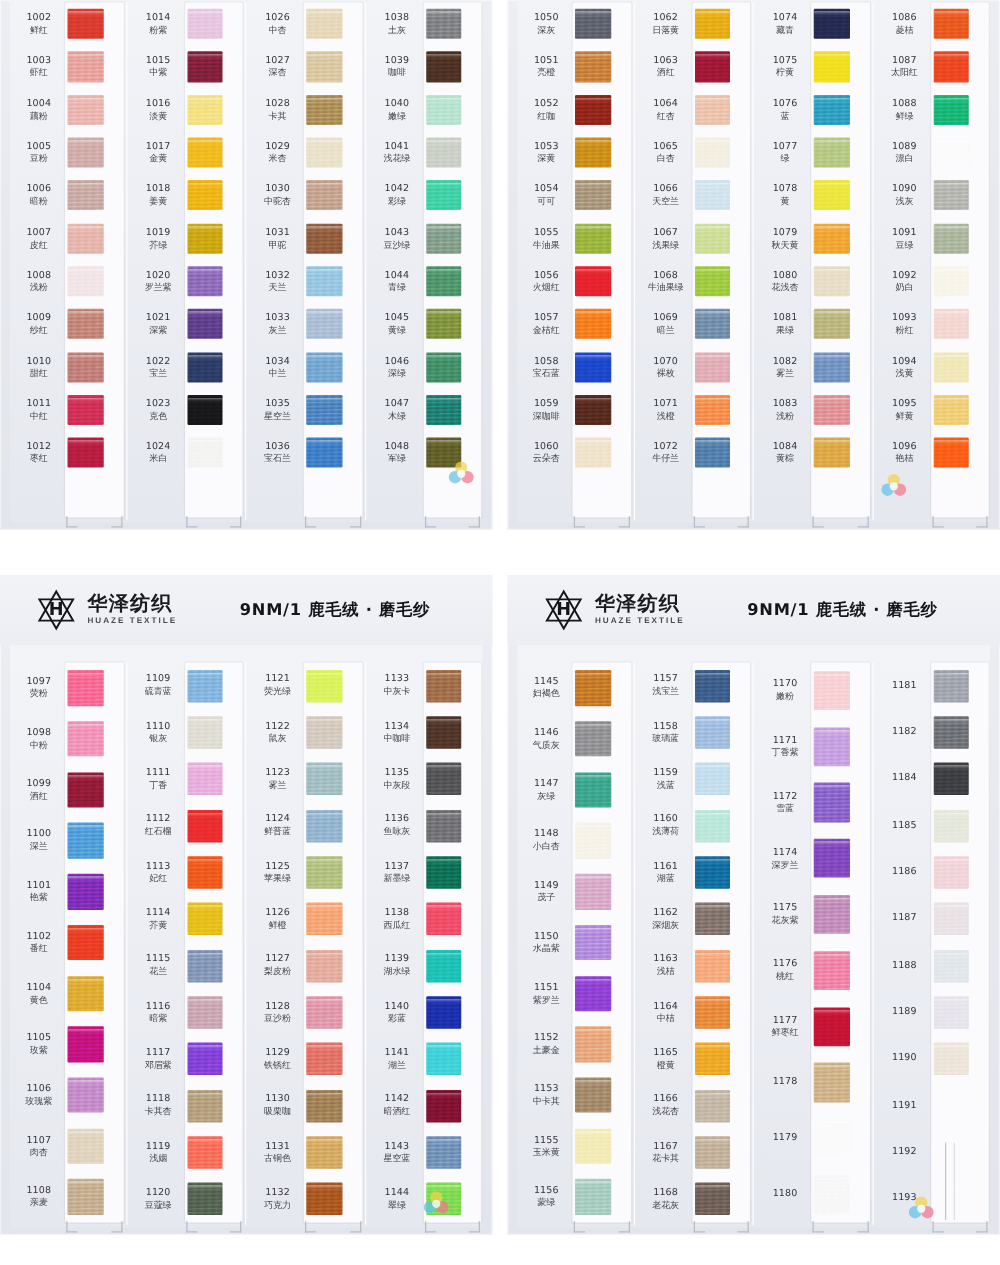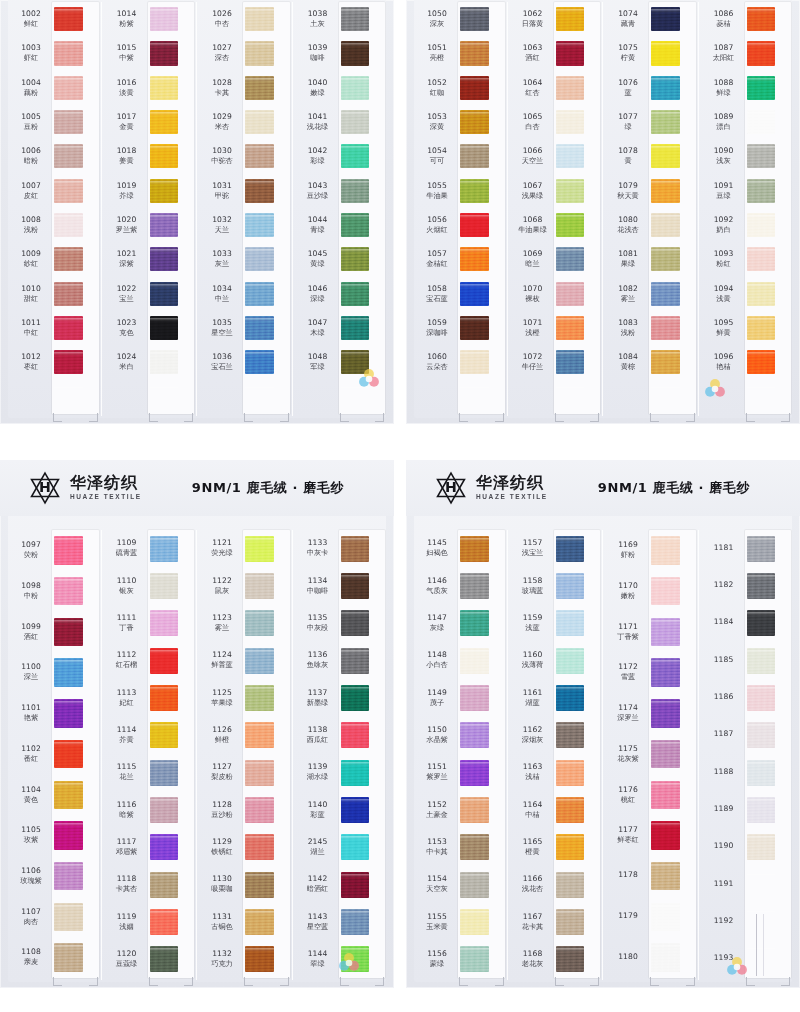--- a/index.html
+++ b/index.html
@@ -1273,21 +1273,21 @@
             </div>
             <div class="swatch-row">
               <div class="labels">
                 <span class="code">1140</span>
                 <span class="cname">彩蓝</span>
               </div>
               <div class="yarn" title="1140 彩蓝" style="background-color: rgb(27, 46, 168);"></div>
             </div>
             <div class="swatch-row">
               <div class="labels">
-                <span class="code">2145</span>
+                <span class="code">1141</span>
                 <span class="cname">湖兰</span>
               </div>
               <div class="yarn" title="1141 湖兰" style="background-color: rgb(60, 208, 214);"></div>
             </div>
             <div class="swatch-row">
               <div class="labels">
                 <span class="code">1142</span>
                 <span class="cname">暗酒红</span>
               </div>
               <div class="yarn" title="1142 暗酒红" style="background-color: rgb(124, 18, 48);"></div>
@@ -1398,27 +1398,20 @@
             </div>
             <div class="swatch-row">
               <div class="labels">
                 <span class="code">1153</span>
                 <span class="cname">中卡其</span>
               </div>
               <div class="yarn" title="1153 中卡其" style="background-color: rgb(160, 133, 102);"></div>
             </div>
             <div class="swatch-row">
               <div class="labels">
-                <span class="code">1154</span>
-                <span class="cname">天空灰</span>
-              </div>
-              <div class="yarn" title="1154 天空灰" style="background-color: rgb(181, 178, 168);"></div>
-            </div>
-            <div class="swatch-row">
-              <div class="labels">
                 <span class="code">1155</span>
                 <span class="cname">玉米黄</span>
               </div>
               <div class="yarn" title="1155 玉米黄" style="background-color: rgb(242, 234, 179);"></div>
             </div>
             <div class="swatch-row">
               <div class="labels">
                 <span class="code">1156</span>
                 <span class="cname">蒙绿</span>
               </div>
@@ -1515,27 +1508,20 @@
               </div>
               <div class="yarn" title="1168 老花灰" style="background-color: rgb(107, 92, 84);"></div>
             </div>
           </div>
         </div>
         <div class="col">
           <div class="strip"></div>
           <span class="clip l"></span>
           <span class="clip r"></span>
           <div class="rows">
-            <div class="swatch-row">
-              <div class="labels">
-                <span class="code">1169</span>
-                <span class="cname">虾粉</span>
-              </div>
-              <div class="yarn" title="1169 虾粉" style="background-color: rgb(245, 217, 201);"></div>
-            </div>
             <div class="swatch-row">
               <div class="labels">
                 <span class="code">1170</span>
                 <span class="cname">嫩粉</span>
               </div>
               <div class="yarn" title="1170 嫩粉" style="background-color: rgb(247, 207, 210);"></div>
             </div>
             <div class="swatch-row">
               <div class="labels">
                 <span class="code">1171</span>

